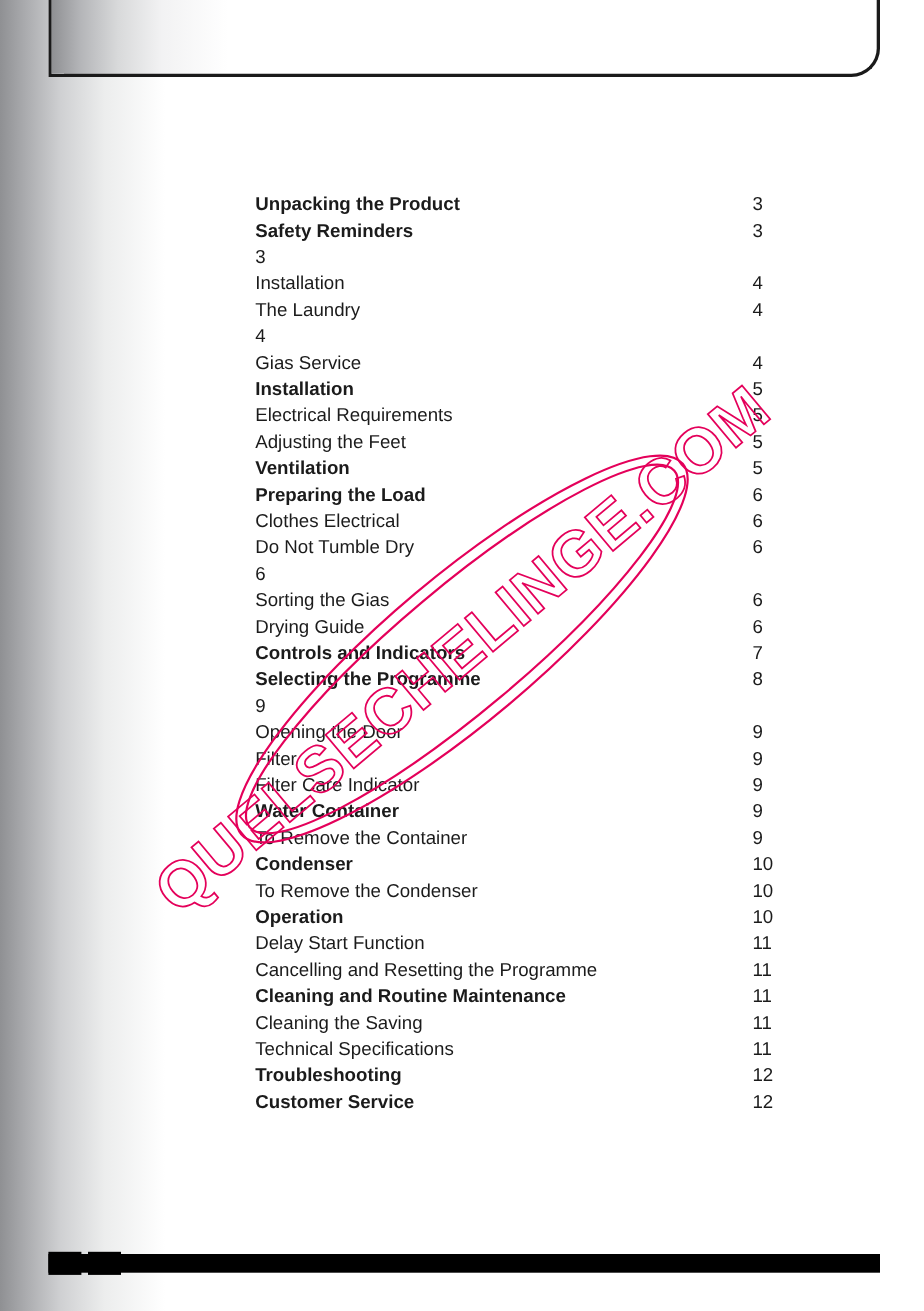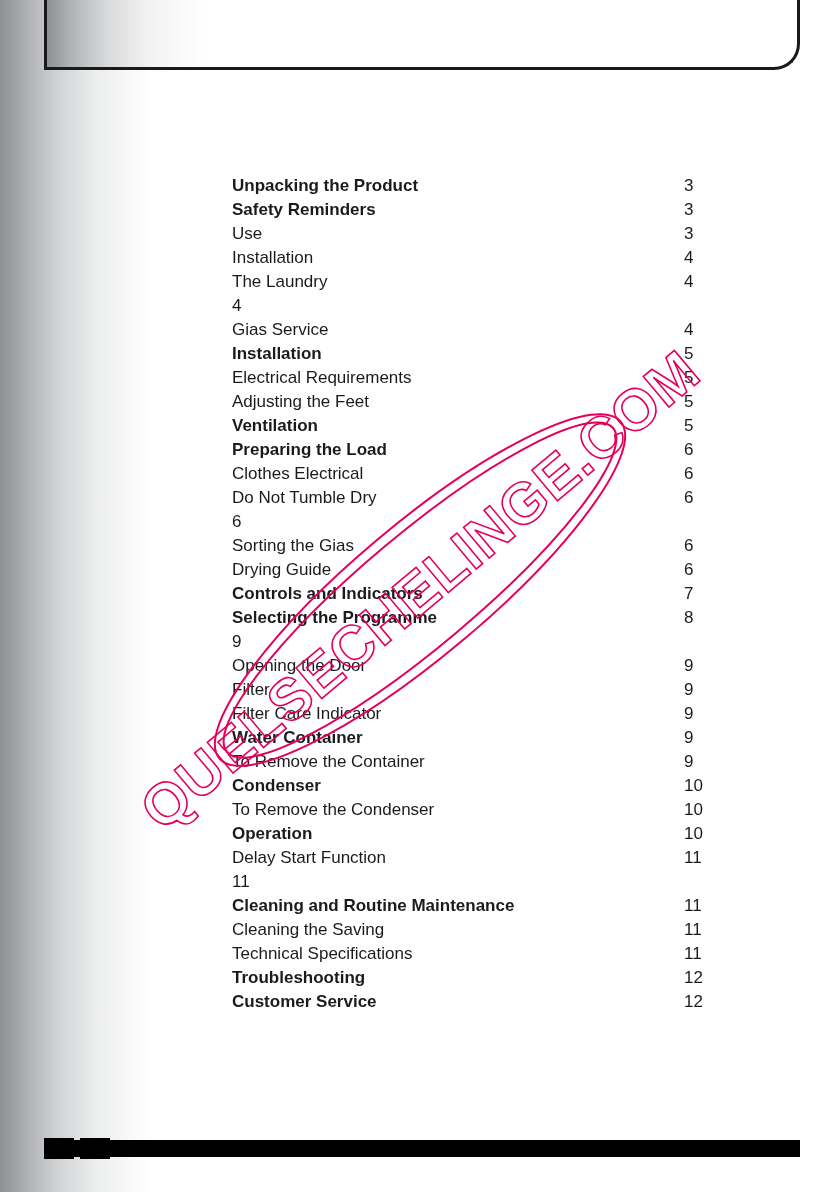--- a/index.html
+++ b/index.html
@@ -135,21 +135,20 @@
   <div class="toc" id="toc">
       <div class="toc-row bold">
         <span class="toc-title">Unpacking the Product</span>
         <span class="toc-page">3</span>
       </div>
       <div class="toc-row bold">
         <span class="toc-title">Safety Reminders</span>
         <span class="toc-page">3</span>
       </div>
       <div class="toc-row">
-        <span class="toc-title">Use</span>
         <span class="toc-page">3</span>
       </div>
       <div class="toc-row">
         <span class="toc-title">Installation</span>
         <span class="toc-page">4</span>
       </div>
       <div class="toc-row">
         <span class="toc-title">The Laundry</span>
         <span class="toc-page">4</span>
       </div>
@@ -240,20 +239,21 @@
       </div>
       <div class="toc-row bold">
         <span class="toc-title">Operation</span>
         <span class="toc-page">10</span>
       </div>
       <div class="toc-row">
         <span class="toc-title">Delay Start Function</span>
         <span class="toc-page">11</span>
       </div>
       <div class="toc-row">
+        <span class="toc-title">Cancelling and Resetting the Programme</span>
         <span class="toc-page">11</span>
       </div>
       <div class="toc-row bold">
         <span class="toc-title">Cleaning and Routine Maintenance</span>
         <span class="toc-page">11</span>
       </div>
       <div class="toc-row">
         <span class="toc-title">Cleaning the Saving</span>
         <span class="toc-page">11</span>
       </div>

